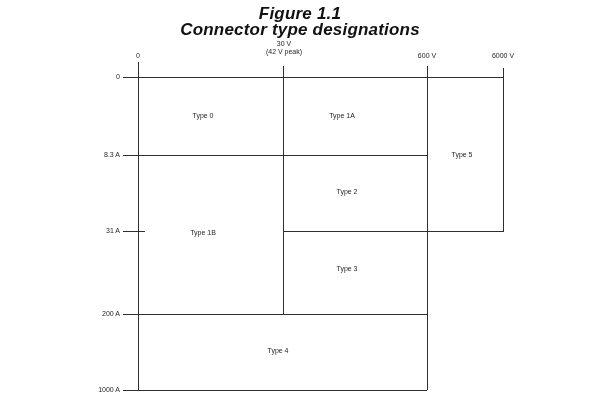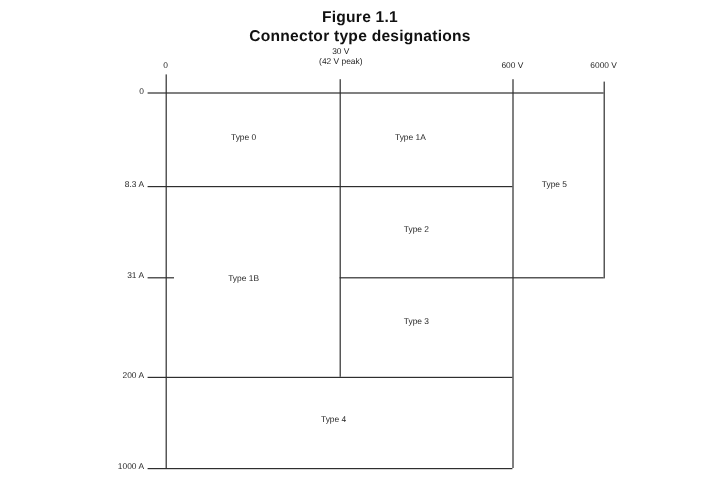--- a/index.html
+++ b/index.html
@@ -18,23 +18,24 @@
     background: #ffffff;
   }
   .title-block {
     position: absolute;
     left: 0;
     top: 6px;
     width: 600px;
     text-align: center;
     color: #111111;
     font-weight: bold;
-    font-size: 13px;
+    font-size: 17px;
     line-height: 16px;
     letter-spacing: 0.2px;
+    font-style: italic;
   }
   .chart {
     position: absolute;
     left: 0;
     top: 0;
     width: 600px;
     height: 400px;
   }
   .hline, .vline {
     position: absolute;

